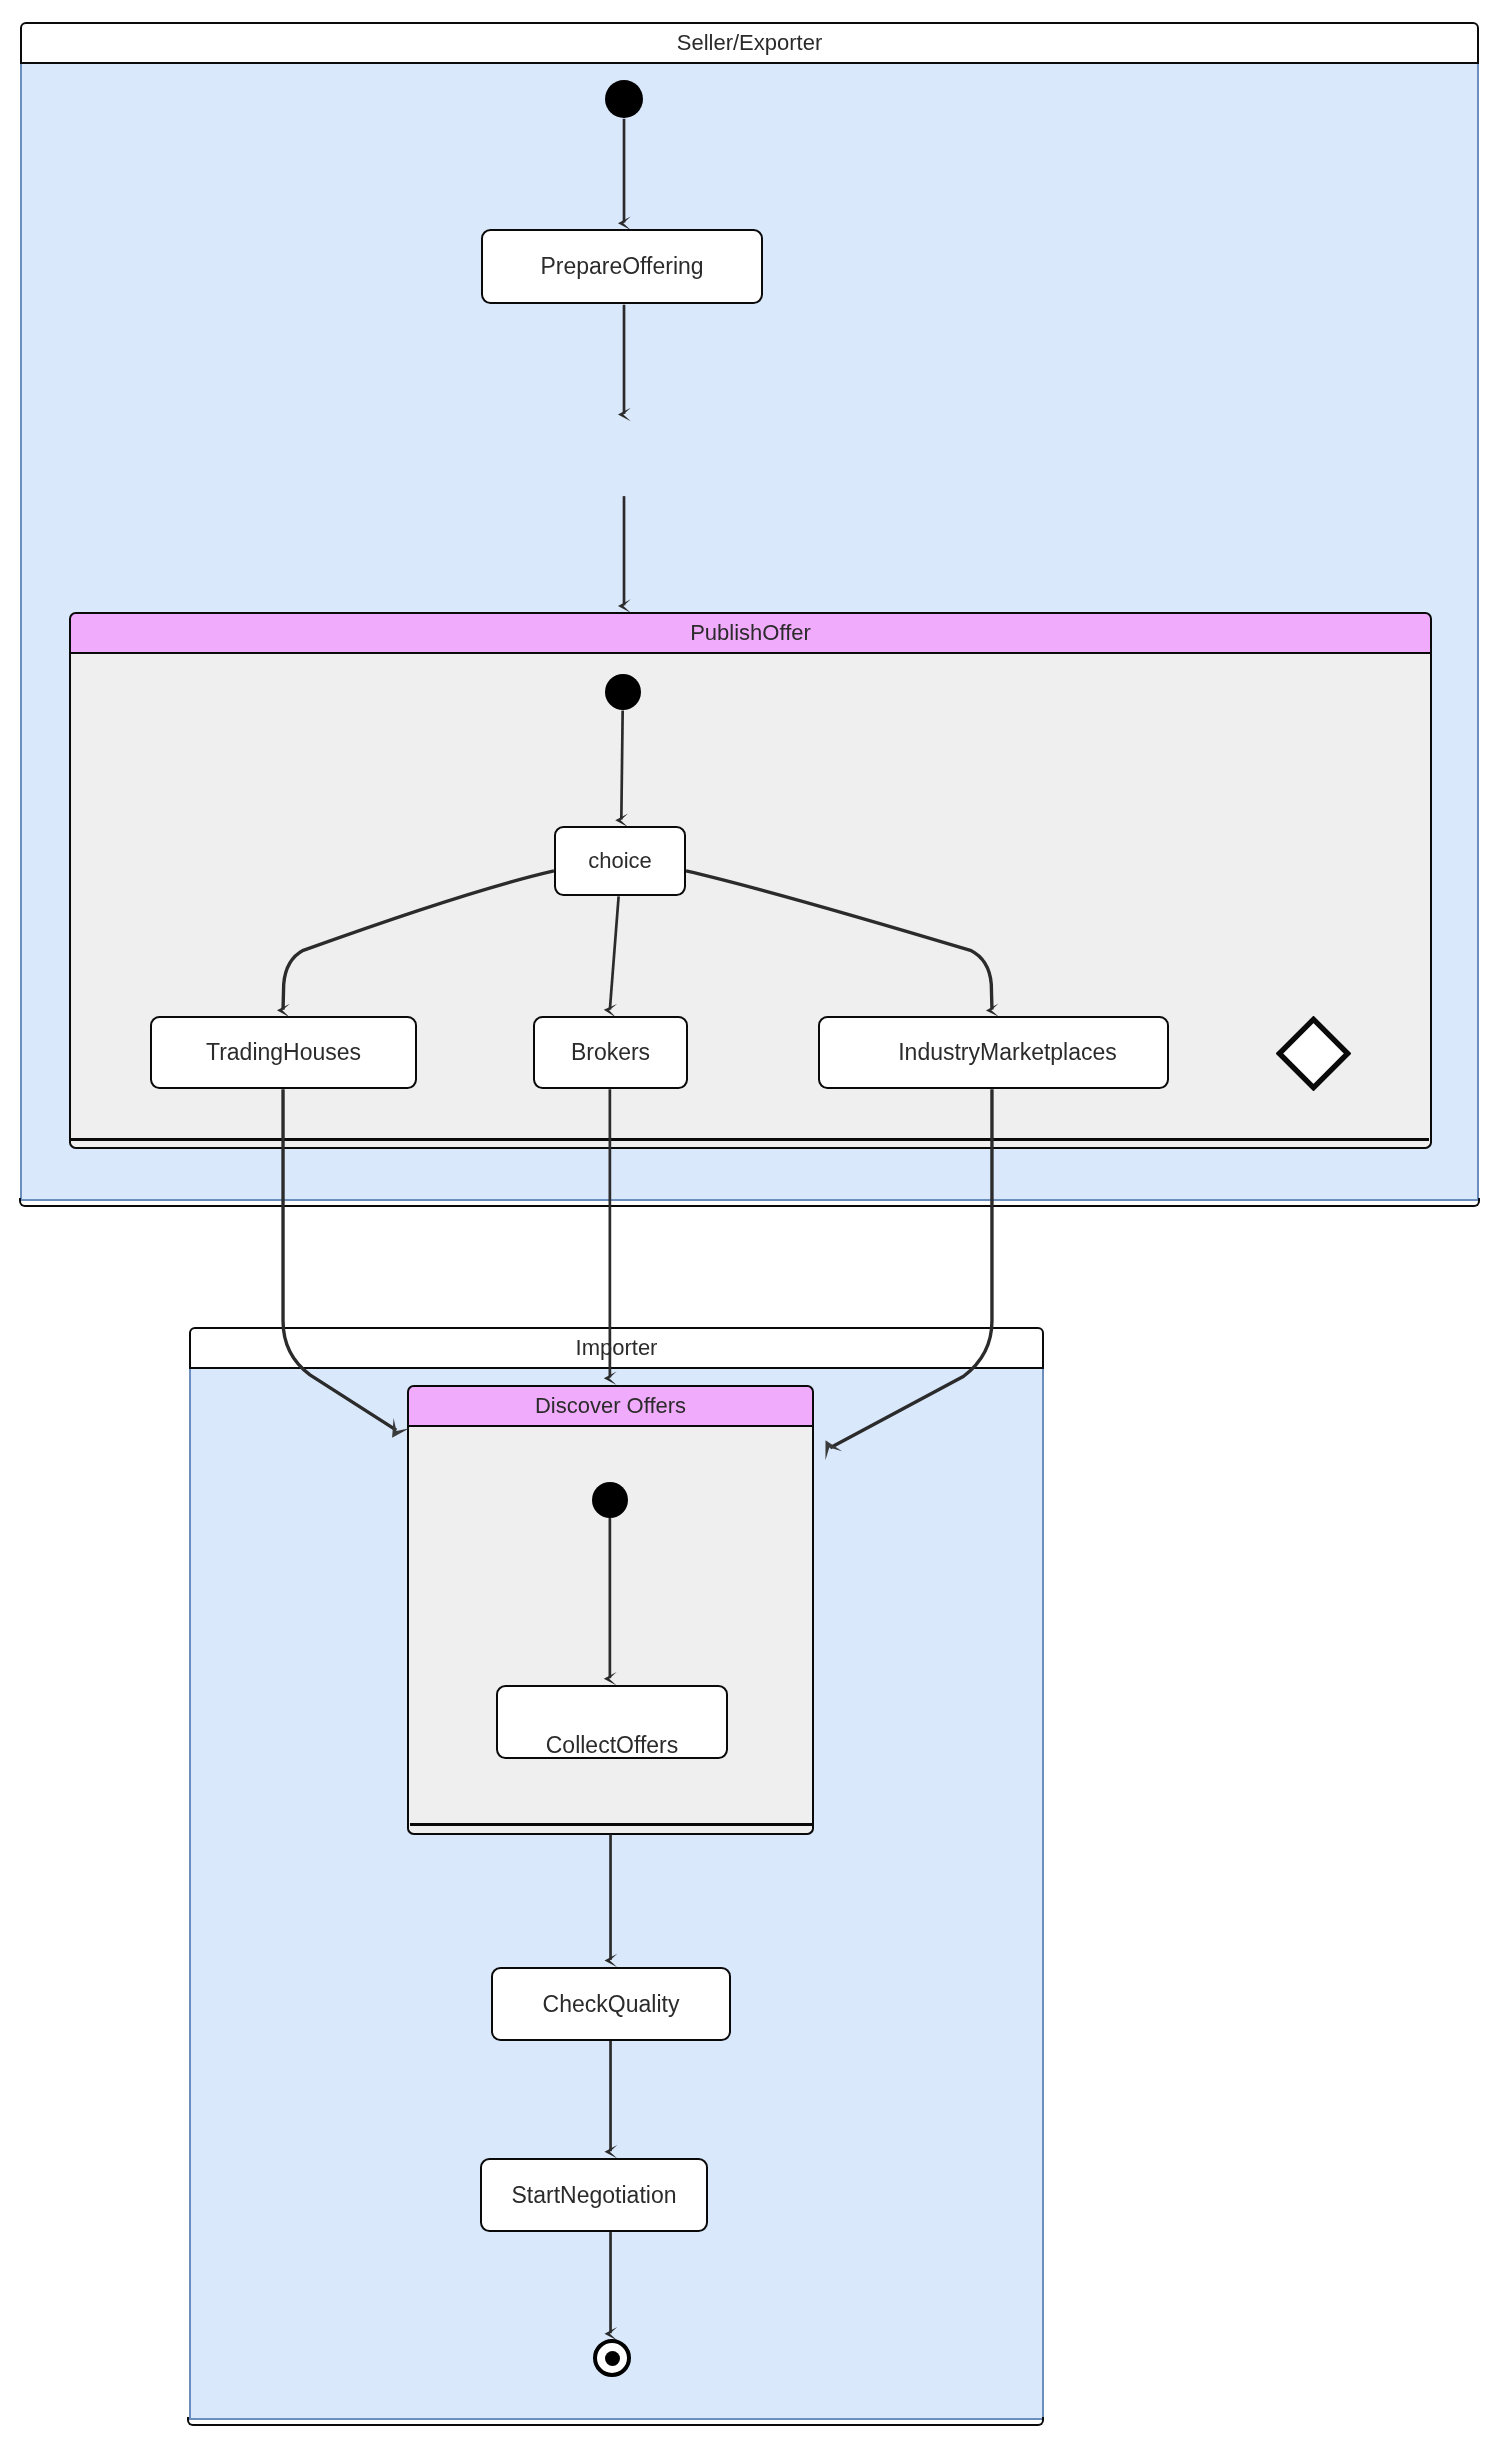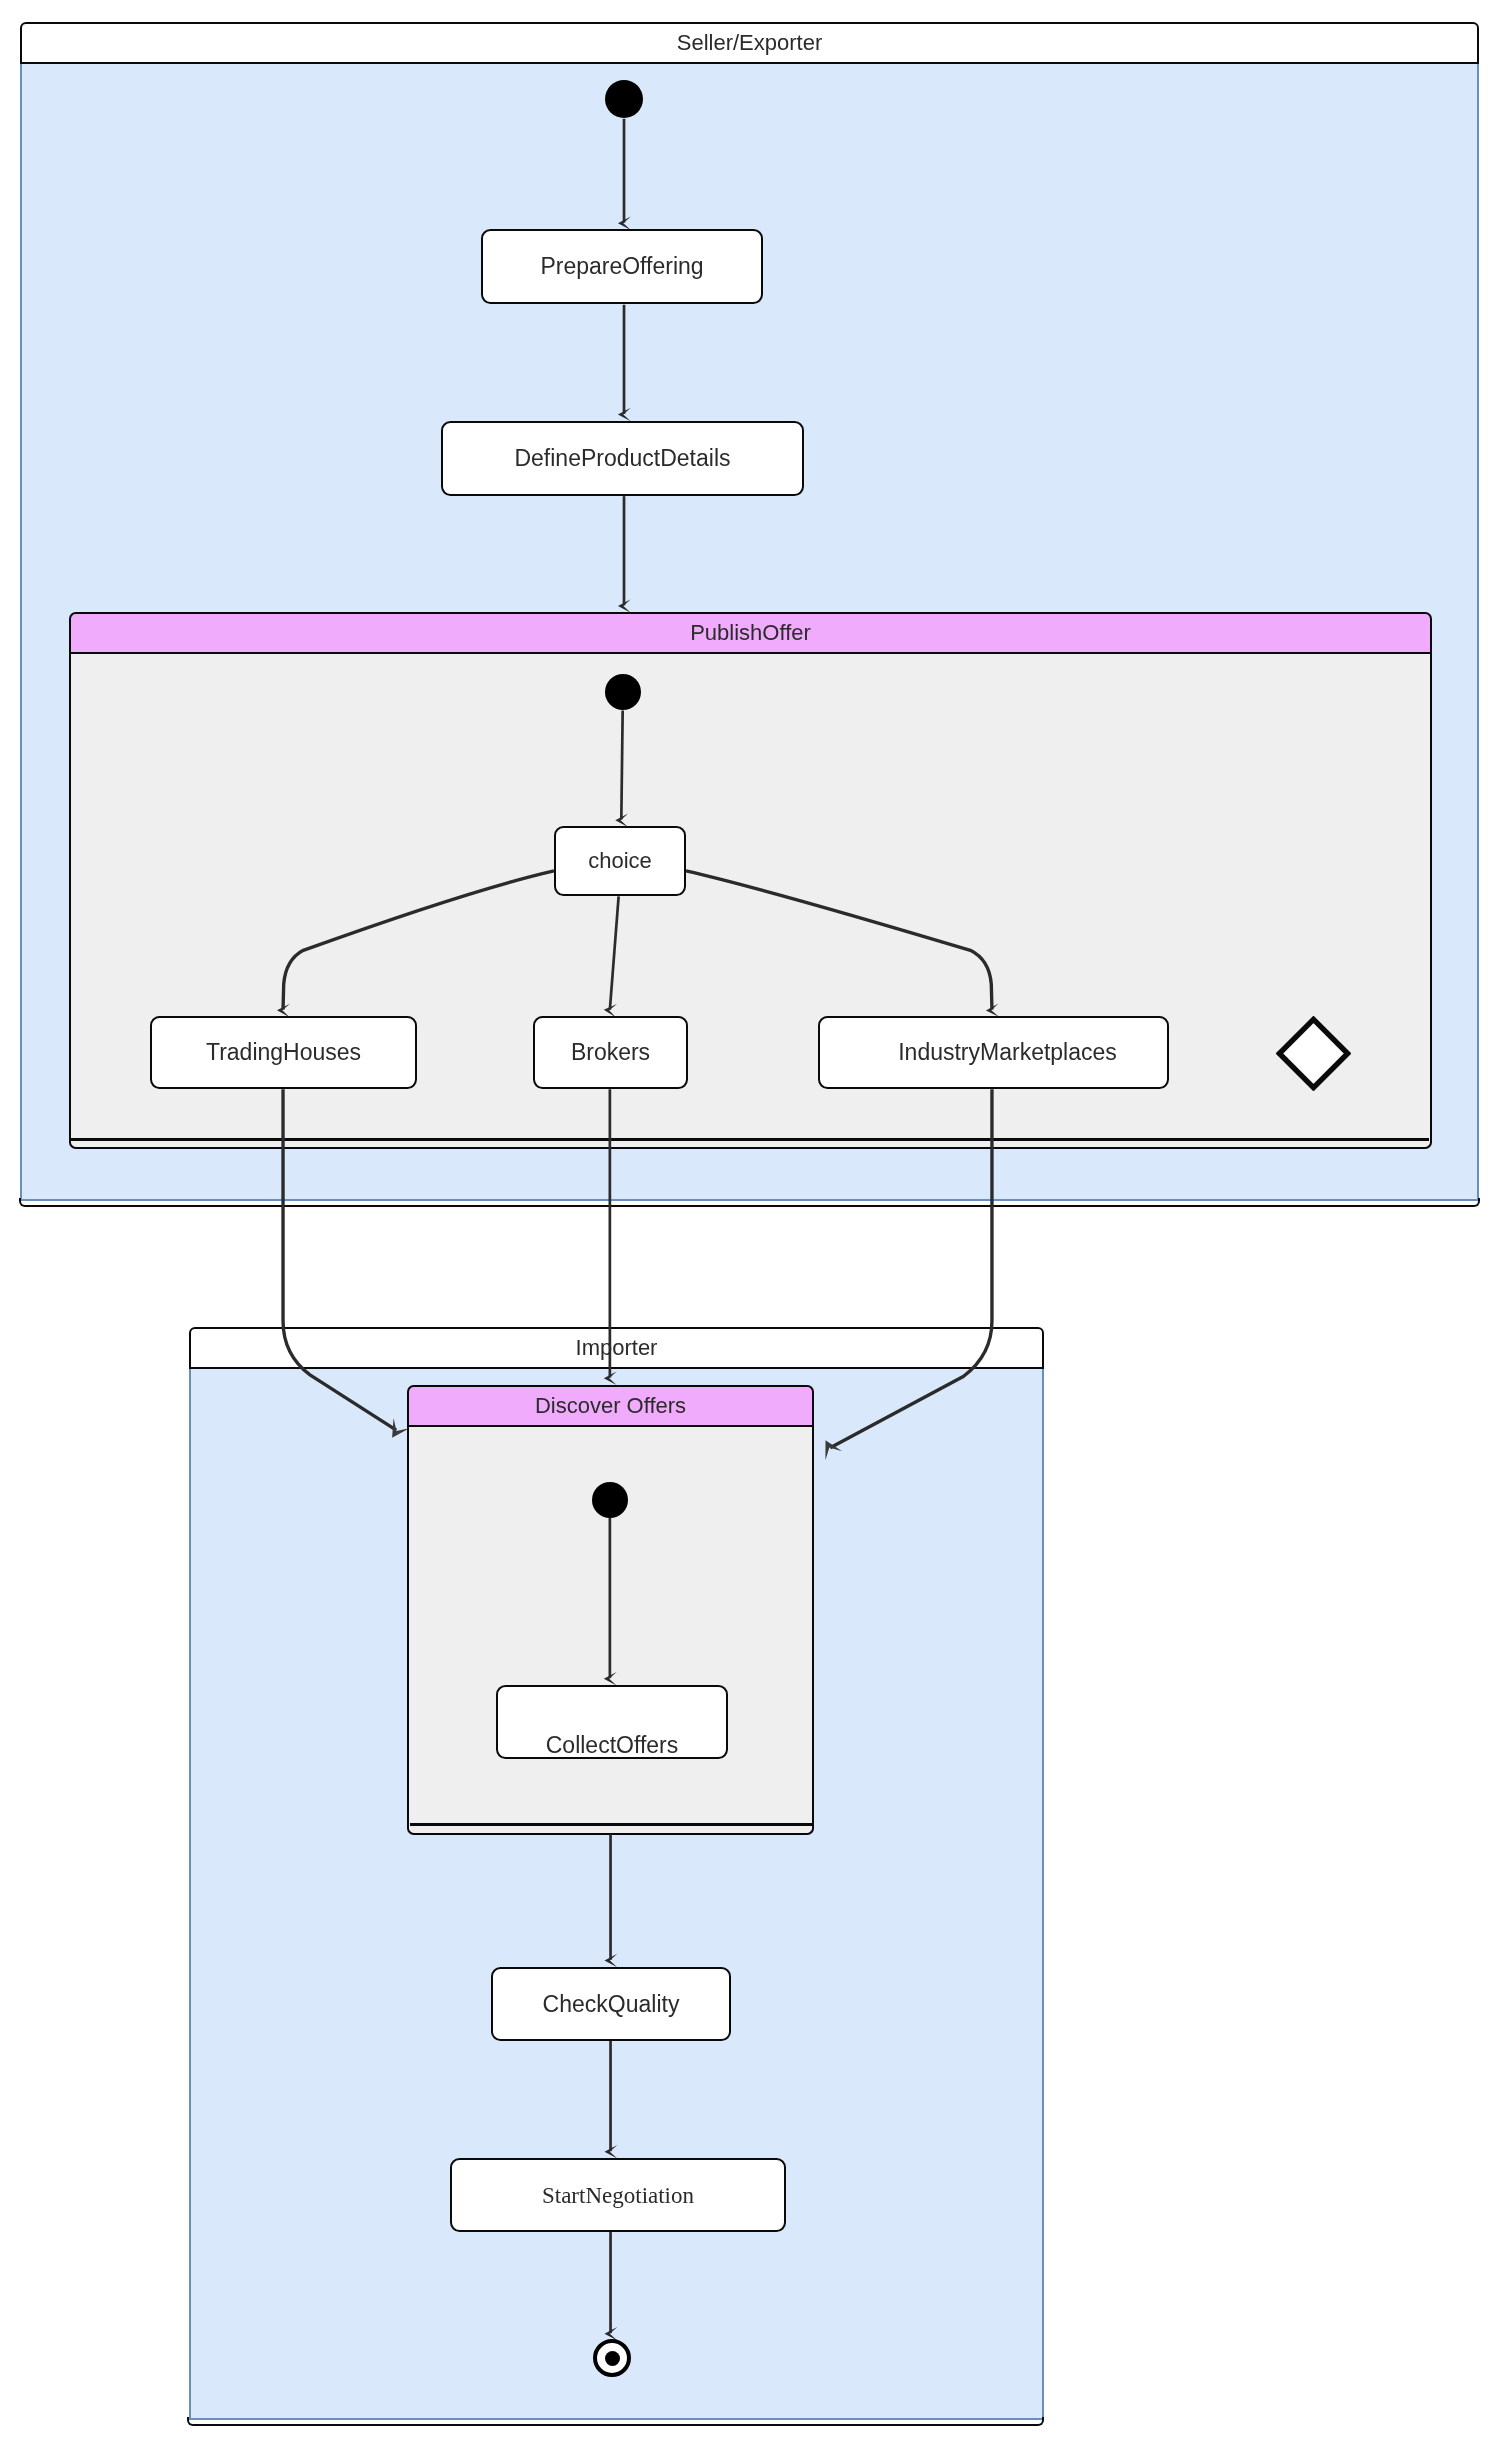--- a/index.html
+++ b/index.html
@@ -170,23 +170,20 @@
     <div class="swimlane-body" style="left:20px; top:62px; width:1459px; height:1139px;"></div>
     <div class="swimlane-shadow" style="left:19px; top:1198px; width:1461px; height:9.4px;"></div>
   </div>
 
   <div class="initial-node" style="left:605px; top:80px; width:38px; height:38px;"></div>
 
   <div class="action" style="left:481px; top:229px; width:282px; height:75px;">
     <span class="action-label">PrepareOffering</span>
   </div>
 
-  <div class="action" style="left:441px; top:421px; width:363px; height:75px;">
-    <span class="action-label">DefineProductDetails</span>
-  </div>
 
   <div class="composite">
     <div class="composite-header" style="left:69px; top:612px; width:1363px; height:42px;">
       <span class="composite-title">PublishOffer</span>
     </div>
     <div class="composite-body" style="left:69px; top:652px; width:1363px; height:497px;"></div>
     <div class="composite-footline" style="left:71px; top:1138px; width:1358px;"></div>
   </div>
 
   <div class="initial-node" style="left:605px; top:674px; width:36px; height:36px;"></div>
@@ -232,21 +229,21 @@
   <div class="initial-node" style="left:592px; top:1482px; width:36px; height:36px;"></div>
 
   <div class="action" style="left:496px; top:1685px; width:232px; height:74px;align-items:flex-end;">
     <span class="action-label">CollectOffers</span>
   </div>
 
   <div class="action" style="left:491px; top:1967px; width:240px; height:74px;">
     <span class="action-label">CheckQuality</span>
   </div>
 
-  <div class="action" style="left:450px; top:2158px; width:336px; height:74px;font-family:Liberation Serif, serif;">
+  <div class="action" style="left:480px; top:2158px; width:228px; height:74px;">
     <span class="action-label">StartNegotiation</span>
   </div>
 
   <div class="final-node" style="left:593px; top:2339px; width:38px; height:38px;">
     <div class="final-dot"></div>
   </div>
 
   <svg id="edges" viewBox="0 0 2217 3653">
     <defs>
       <marker id="arrowThin" markerWidth="22" markerHeight="22" refX="10" refY="11" orient="auto" markerUnits="userSpaceOnUse">

